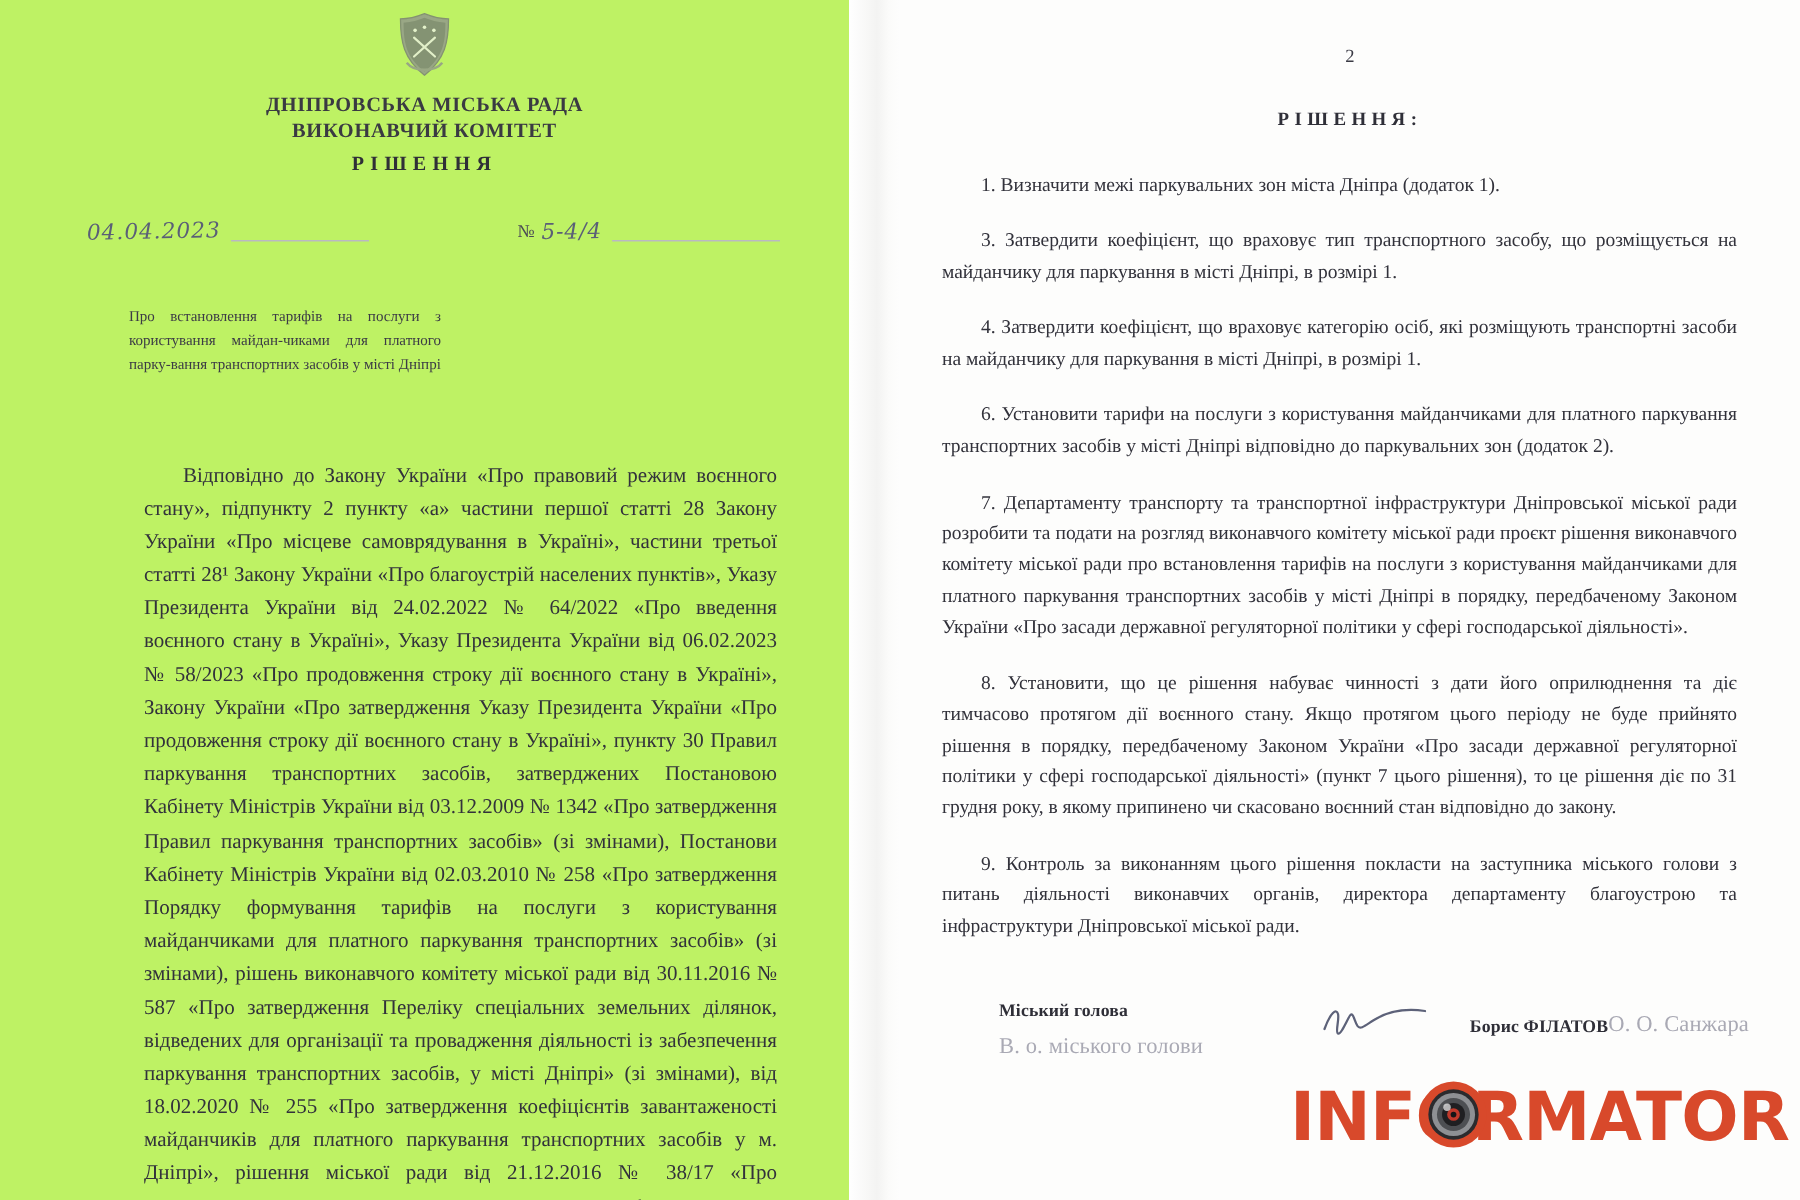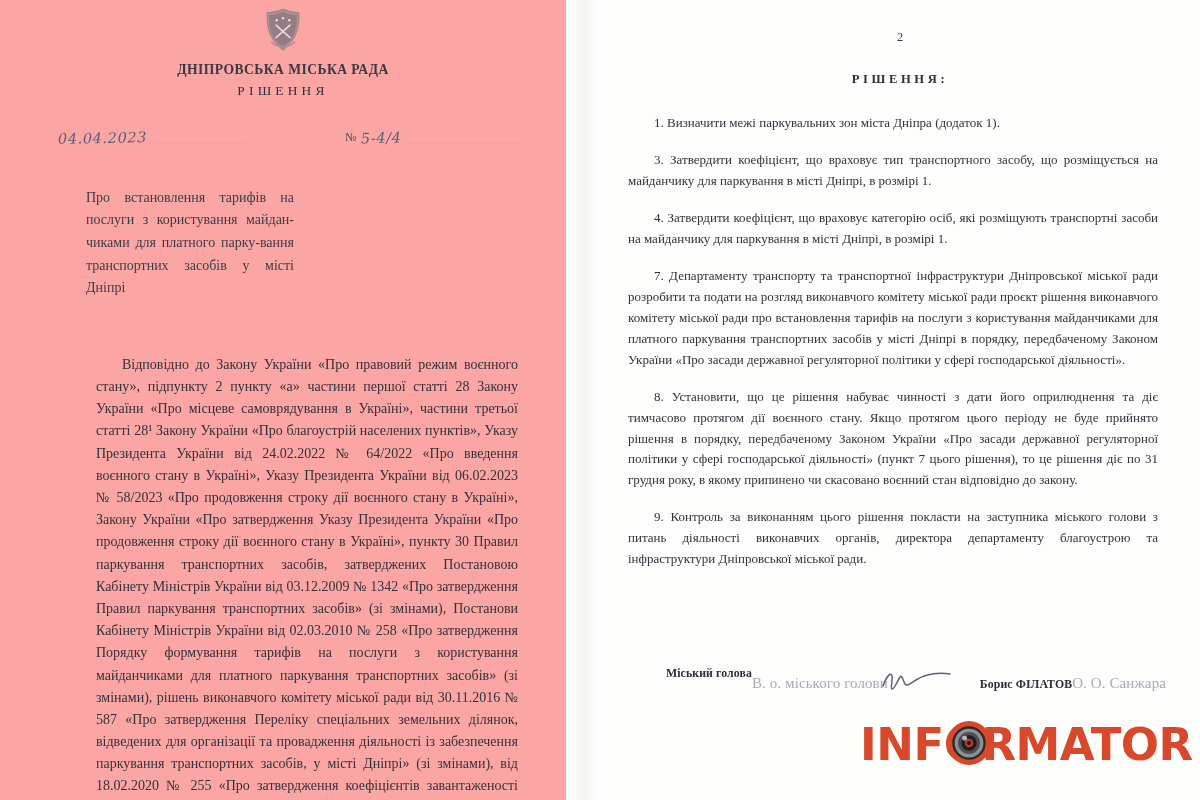--- a/index.html
+++ b/index.html
@@ -17,21 +17,21 @@
     position: relative;
   }
   .scan {
     position: absolute;
     inset: 0;
     display: flex;
     background: #fdfdfd;
   }
   .page {
     position: relative;
-    background: #fca5a5;
+    background: #bef264;
     height: 800px;
     box-sizing: border-box;
     overflow: hidden;
   }
   .page-left {
     width: 566px;
     padding: 0;
   }
   .page-gutter {
     width: 34px;
@@ -60,21 +60,21 @@
     line-height: 1.28;
   }
   .org-line {
     font-size: 13.6px;
     letter-spacing: .45px;
     font-weight: 700;
     color: #3a3a42;
   }
   .doc-kind {
     font-size: 13.4px;
-    font-weight: 400;
+    font-weight: 700;
     letter-spacing: 4.2px;
     margin-top: 4px;
     color: #2f2f37;
   }
   .meta-row {
     display: flex;
     justify-content: space-between;
     align-items: flex-end;
     margin: 30px 46px 0 58px;
   }
@@ -104,21 +104,21 @@
     border-bottom: 1px solid #b9b9c2;
     width: 112px;
     margin-left: 3px;
     margin-bottom: 3px;
   }
   .rule.short { width: 92px; }
 
   .subject {
     width: 208px;
     margin: 40px 0 0 86px;
-    font-size: 14px;
+    font-size: 10px;
     line-height: 1.62;
     text-align: justify;
     text-align-last: left;
     color: #3c3c45;
     hyphens: manual;
   }
   .body-left {
     margin: 54px 48px 0 96px;
     font-size: 14px;
     line-height: 1.585;
@@ -171,21 +171,21 @@
     font-weight: 700;
     color: #2e2e37;
     letter-spacing: .1px;
   }
   .sign-secondary {
     font-size: 15px;
     color: #a9a9b4;
     margin-top: 9px;
     letter-spacing: .1px;
   }
-  .sign-left { display: flex; }
+  .sign-left { display: flex; flex-direction: column; }
   .sign-right { display: flex; align-items: flex-end; }
   .autograph {
     position: absolute;
     left: 212px;
     top: -2px;
     width: 120px;
     height: 34px;
     pointer-events: none;
   }
 
@@ -235,20 +235,21 @@
           <circle cx="21" cy="19" r="1.7"></circle>
           <circle cx="30" cy="16" r="1.7"></circle>
           <circle cx="39" cy="19" r="1.7"></circle>
         </g>
         <path d="M13 50 C20 59 40 59 47 50" fill="none" stroke="#8b8b93" stroke-width="2.4"></path>
       </svg>
     </div>
 
     <div class="org-head">
       <div class="org-line">ДНІПРОВСЬКА МІСЬКА РАДА</div>
+      <div class="org-line">ВИКОНАВЧИЙ КОМІТЕТ</div>
       <div class="doc-kind">РІШЕННЯ</div>
     </div>
 
     <div class="meta-row">
       <div class="hand-field">
         <span class="hand">04.04.2023</span>
         <span class="rule short"></span>
       </div>
       <div class="hand-field">
         <span class="hand-no">№</span>
@@ -268,20 +269,21 @@
 
   <div class="page page-right">
 
     <div class="page-no">2</div>
     <div class="resolve-head">РІШЕННЯ:</div>
 
     <div class="items">
       <p class="item">1. Визначити межі паркувальних зон міста Дніпра (додаток 1).</p>
       <p class="item">3. Затвердити коефіцієнт, що враховує тип транспортного засобу, що розміщується на майданчику для паркування в місті Дніпрі, в розмірі 1.</p>
       <p class="item">4. Затвердити коефіцієнт, що враховує категорію осіб, які розміщують транспортні засоби на майданчику для паркування в місті Дніпрі, в розмірі 1.</p>
+      <p class="item">6. Установити тарифи на послуги з користування майданчиками для платного паркування транспортних засобів у місті Дніпрі відповідно до паркувальних зон (додаток 2).</p>
       <p class="item">7. Департаменту транспорту та транспортної інфраструктури Дніпровської міської ради розробити та подати на розгляд виконавчого комітету міської ради проєкт рішення виконавчого комітету міської ради про встановлення тарифів на послуги з користування майданчиками для платного паркування транспортних засобів у місті Дніпрі в порядку, передбаченому Законом України «Про засади державної регуляторної політики у сфері господарської діяльності».</p>
       <p class="item">8. Установити, що це рішення набуває чинності з дати його оприлюднення та діє тимчасово протягом дії воєнного стану. Якщо протягом цього періоду не буде прийнято рішення в порядку, передбаченому Законом України «Про засади державної регуляторної політики у сфері господарської діяльності» (пункт 7 цього рішення), то це рішення діє по 31 грудня року, в якому припинено чи скасовано воєнний стан відповідно до закону.</p>
       <p class="item last">9. Контроль за виконанням цього рішення покласти на заступника міського голови з питань діяльності виконавчих органів, директора департаменту благоустрою та інфраструктури Дніпровської міської ради.</p>
     </div>
 
     <div class="sign-block">
       <div class="sign-row">
         <div class="sign-left">
           <span class="sign-primary">Міський голова</span>
           <span class="sign-secondary">В. о. міського голови</span>

